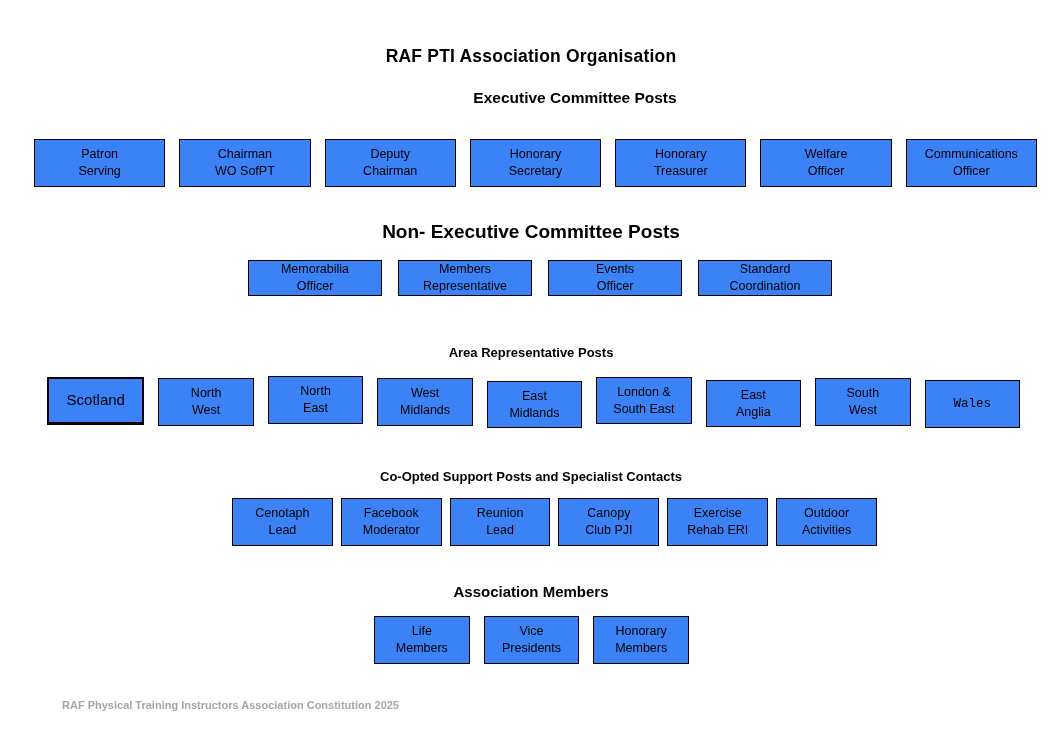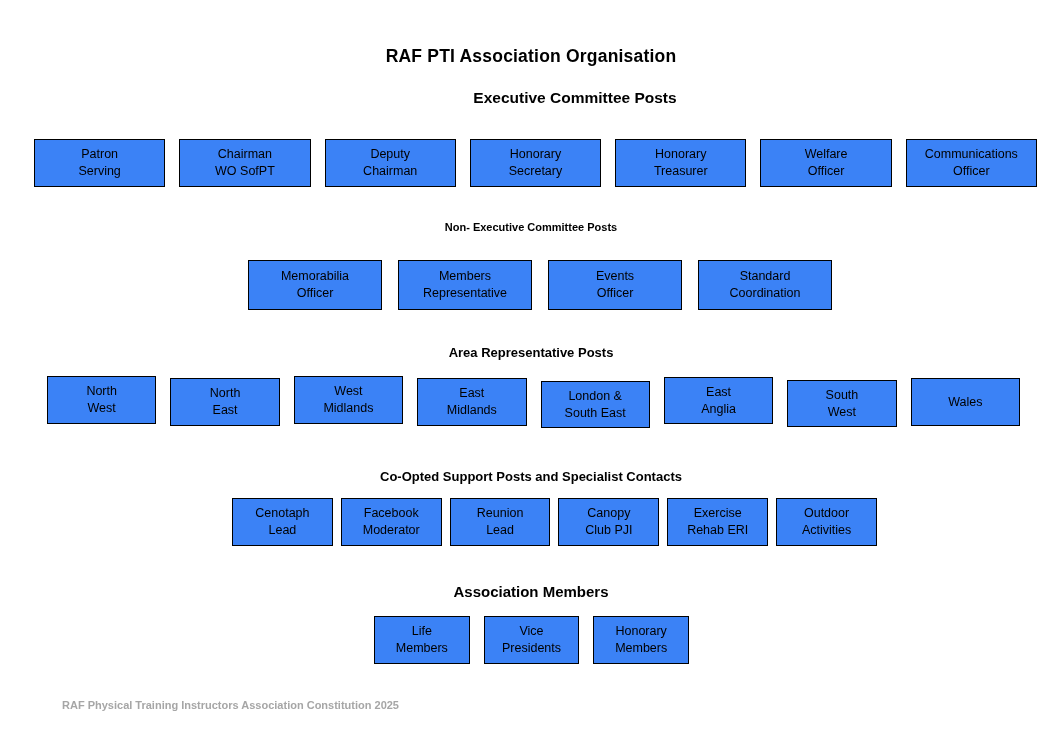--- a/index.html
+++ b/index.html
@@ -16,42 +16,42 @@
   .page-title {
     position: absolute; top: 46px; left: 0; width: 100%;
     text-align: center; font-size: 17.5px; font-weight: bold;
     letter-spacing: 0.2px;
   }
   .section-heading {
     position: absolute; left: 0; width: 100%;
     text-align: center; font-weight: bold;
   }
   #h-exec     { top: 89px; font-size: 15.5px; padding-left: 44px; }
-  #h-nonexec  { top: 221px; font-size: 11px; }
+  #h-nonexec  { top: 221px; font-size: 19px; }
   #h-area     { top: 345px; font-size: 13px;   }
   #h-coopted  { top: 469px; font-size: 13px;   }
   #h-members  { top: 583px; font-size: 15px; }
 
   .row { position: absolute; display: flex; align-items: flex-start; }
   .box {
     flex: 1 1 0;
     height: 48px;
     border: 1.5px solid #000000;
     box-sizing: border-box;
     display: flex; align-items: center; justify-content: center;
     text-align: center;
     white-space: pre-line;
     font-size: 12.5px;
     line-height: 1.35;
     background: #3b82f6;
   }
 
   #row-exec    { top: 139px; left: 34px;  width: 1003px; gap: 14px; }
   #row-nonexec { top: 260px; left: 248px; width: 584px;  gap: 16px; }
-  #row-nonexec .box { height: 50px; }
+  #row-nonexec .box { height: 36px; }
   #row-area    { top: 376px; left: 47px;  width: 973px;  gap: 14px; }
   #row-coopted { top: 498px; left: 232px; width: 645px;  gap: 8px; }
   #row-members { top: 616px; left: 374px; width: 315px;  gap: 14px; }
 
   
   #row-area .box:nth-child(2) { margin-top: 2px; }
   #row-area .box:nth-child(4) { margin-top: 2px; }
   #row-area .box:nth-child(5) { margin-top: 5px; height: 47px; }
   #row-area .box:nth-child(6) { margin-top: 1px; height: 47px; }
   #row-area .box:nth-child(7) { margin-top: 4px; height: 47px; }
@@ -103,20 +103,21 @@
     <div class="box">Members
 Representative</div>
     <div class="box">Events
 Officer</div>
     <div class="box">Standard
 Coordination</div>
   </div>
 
   <div class="section-heading" id="h-area">Area Representative Posts</div>
   <div class="row" id="row-area">
+    <div class="box scotland">Scotland</div>
     <div class="box">North
 West</div>
     <div class="box">North
 East</div>
     <div class="box">West
 Midlands</div>
     <div class="box">East
 Midlands</div>
     <div class="box">London &amp;
 South East</div>

